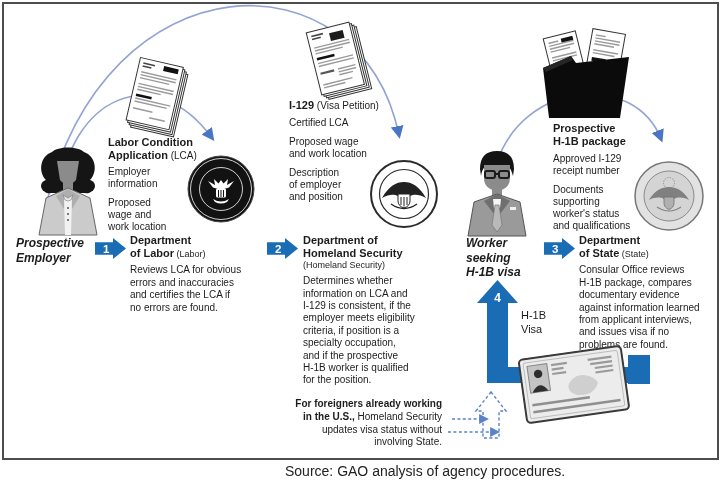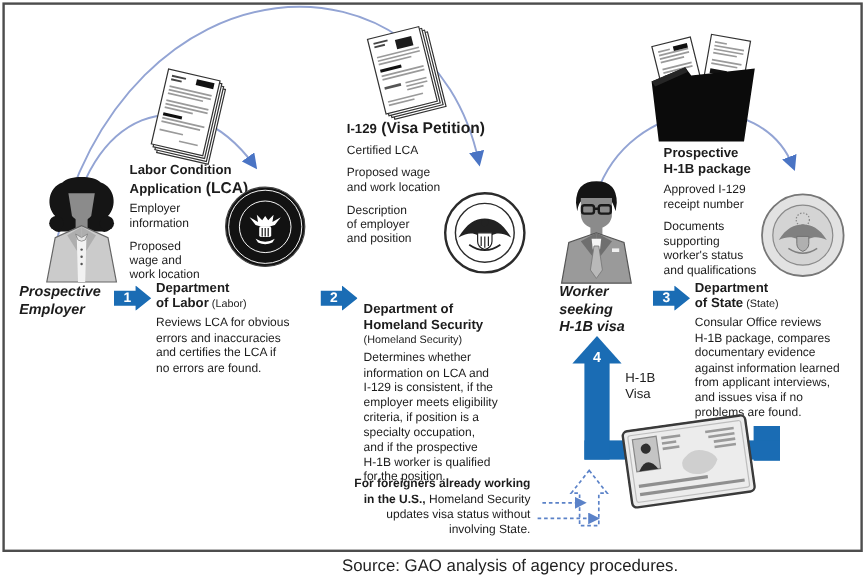--- a/index.html
+++ b/index.html
@@ -3,21 +3,21 @@
 <meta charset="utf-8">
 <style>
   html,body{margin:0;padding:0;background:#fff;}
   #canvas{position:relative;width:720px;height:480px;background:#ffffff;overflow:hidden;
           font-family:"Liberation Sans",sans-serif;color:#1c1c1c;}
   .abs{position:absolute;}
   .pre{white-space:pre-line;}
   .frame{position:absolute;left:2px;top:2px;width:713px;height:454px;border:2px solid #4d4d4d;}
   .actor-label{font-size:12px;font-weight:bold;font-style:italic;line-height:1.22;}
   .doc-title{font-size:11px;font-weight:bold;line-height:1.2;}
-  .paren{font-weight:bold;font-size:13px;}
+  .paren{font-weight:normal;font-size:10px;}
   .item{font-size:10px;line-height:1.2;margin-top:7px;}
   .step-title{font-size:11px;font-weight:bold;line-height:1.2;}
   .step-paren{font-weight:normal;font-size:9px;line-height:1.2;}
   .step-desc{font-size:10px;line-height:1.24;margin-top:4px;}
   .step-arrow{position:absolute;width:31px;height:21px;background:#1a6cb4;
     clip-path:polygon(0 20%,58% 20%,58% 0,100% 50%,58% 100%,58% 80%,0 80%);
     color:#fff;font-weight:bold;font-size:11.5px;display:flex;align-items:center;box-sizing:border-box;padding-left:8px;}
   .num4{position:absolute;left:487px;top:291px;width:21px;text-align:center;color:#fff;font-weight:bold;font-size:12px;}
   .visa-label{font-size:11px;font-weight:normal;line-height:1.25;}
   .note{font-size:10px;line-height:1.28;text-align:right;}
@@ -198,21 +198,21 @@
       <line x1="-3" y1="3" x2="-3" y2="11" stroke="#222" stroke-width="1"></line>
       <line x1="0" y1="3" x2="0" y2="12.5" stroke="#222" stroke-width="1"></line>
       <line x1="3" y1="3" x2="3" y2="11" stroke="#222" stroke-width="1"></line>
       <path d="M-13,10 q13,9 26,0" fill="none" stroke="#222" stroke-width="1.4"></path>
     </g>
   </svg>
 
   <div class="step-arrow" style="left:267px;top:238px;">
     <span>2</span>
   </div>
-  <div class="abs" style="left:303px;top:234px;width:150px;margin-top:18px;">
+  <div class="abs" style="left:303px;top:234px;width:150px;">
     <div class="step-title pre">Department of
 Homeland Security</div>
     <div class="step-paren">(Homeland Security)</div>
     <div class="step-desc pre">Determines whether
 information on LCA and
 I-129 is consistent, if the
 employer meets eligibility
 criteria, if position is a
 specialty occupation,
 and if the prospective

